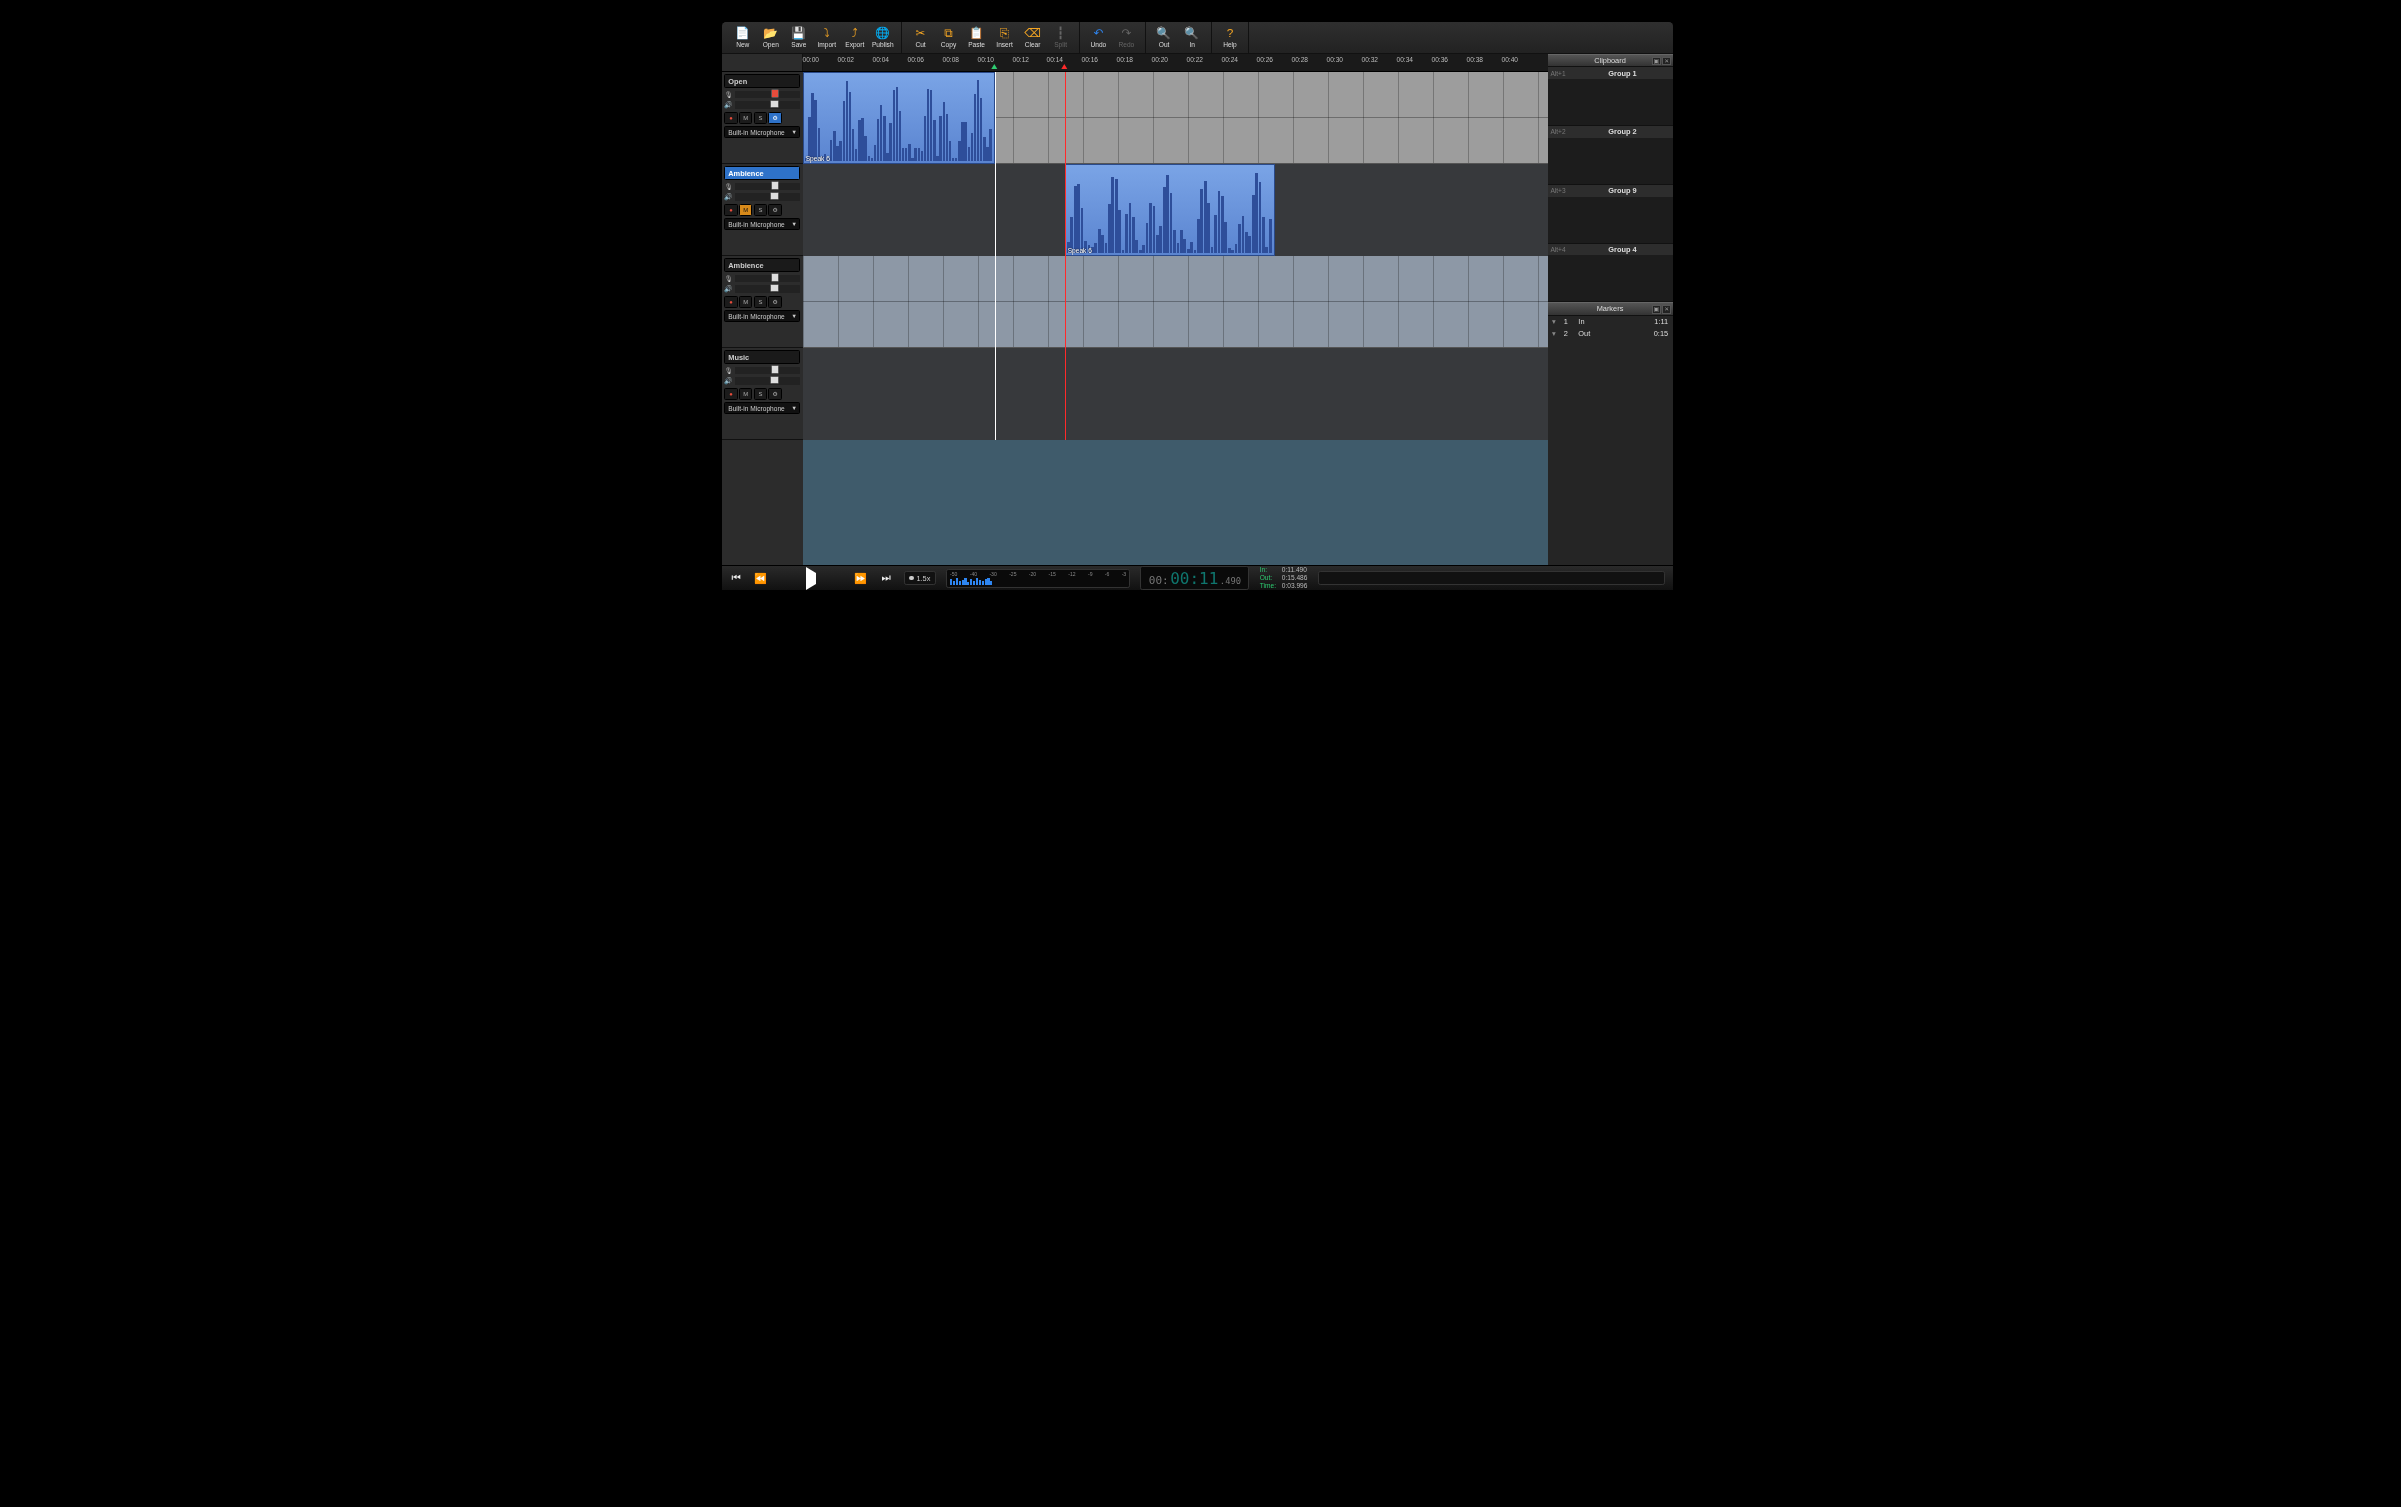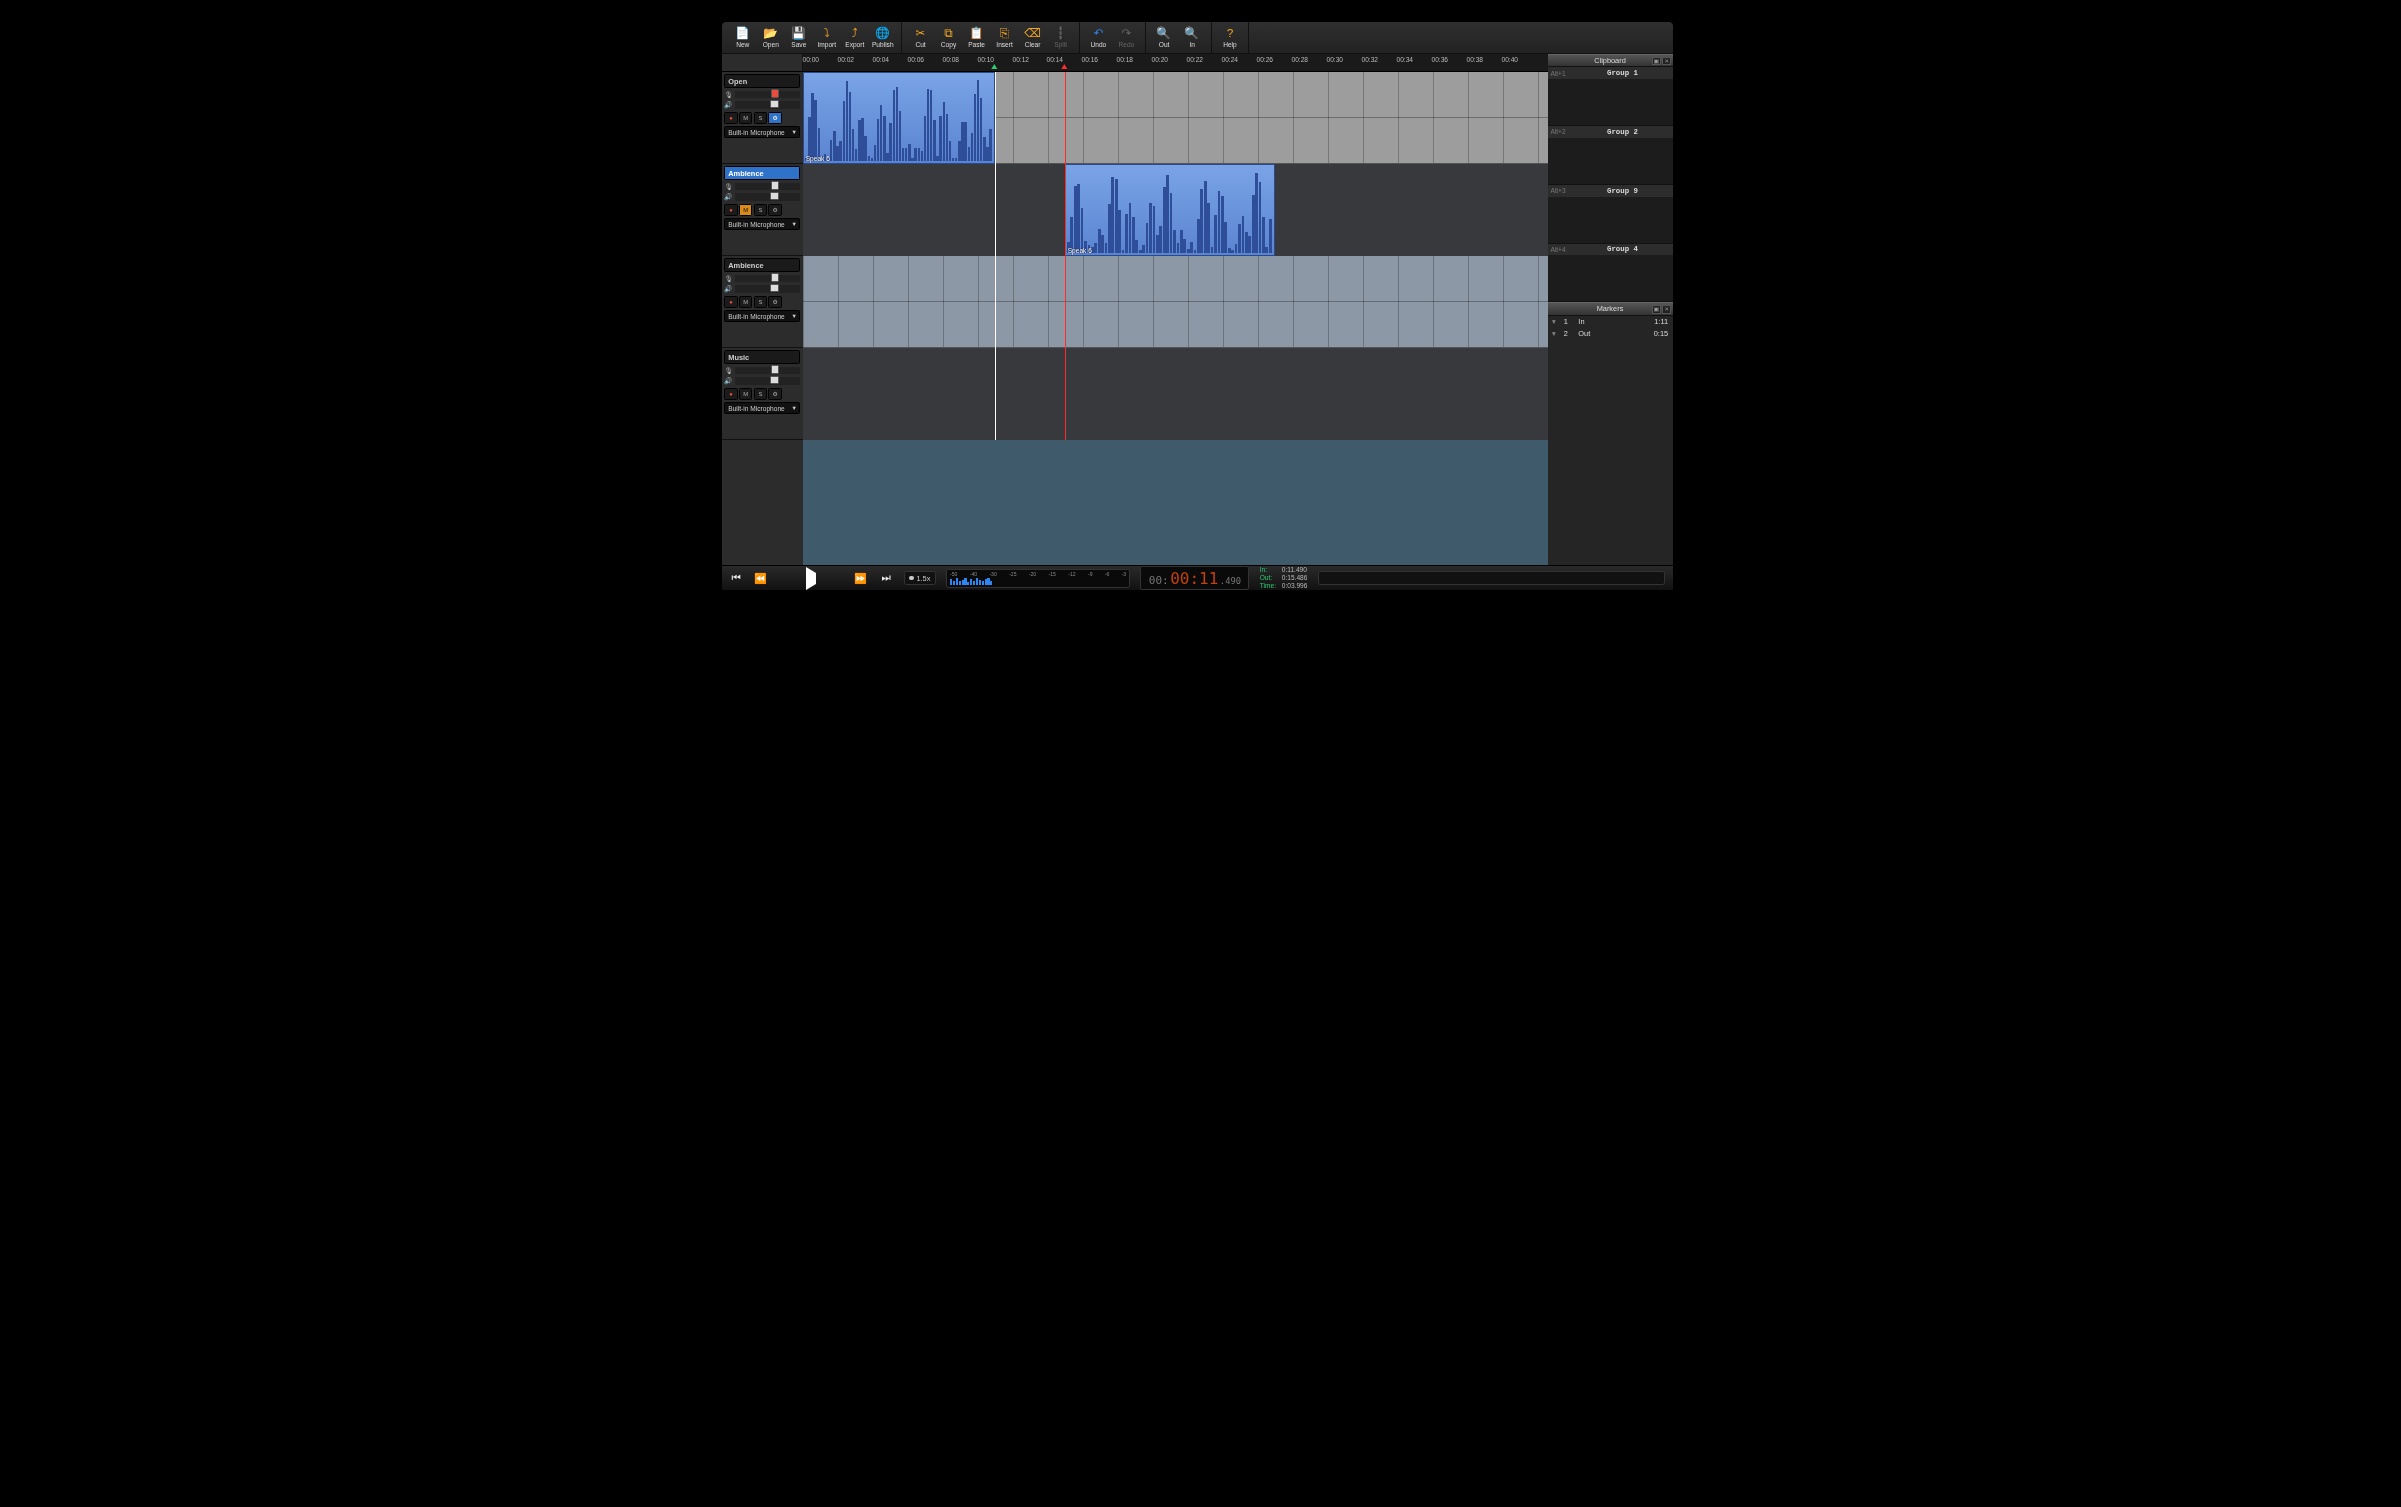--- a/index.html
+++ b/index.html
@@ -70,42 +70,42 @@
   .playhead { position:absolute; top:0; bottom:0; width:0.7px; background:#fff; z-index:5; }
   .outhead  { position:absolute; top:0; bottom:0; width:0.7px; background:#ff2a2a; z-index:5; }
 
   
   .panel-h { height:13.2px; background:linear-gradient(#555,#333); color:#ddd; font-size:7.4px; display:flex; align-items:center; justify-content:center; border-top:0.7px solid #666; border-bottom:0.7px solid #111; position:relative;}
   .panel-h .ctl{position:absolute;right:1.5px;top:1.5px;display:flex;gap:1.5px;}
   .panel-h .ctl span{width:8.8px;height:8.8px;background:#222;border:0.7px solid #555;font-size:5.9px;color:#999;display:flex;align-items:center;justify-content:center;}
   .grp { border-bottom:0.7px solid #111; }
   .grp-h { height:11.8px; background:#2d2d2d; color:#ddd; font-size:7.4px; display:flex; align-items:center; padding:0 2.9px; gap:4.4px; }
   .grp-h .hk{color:#777;font-size:6.6px;width:20.6px;}
-  .grp-h .gn{flex:1;text-align:center;font-weight:bold;font-family:Liberation Mono, monospace;}
+  .grp-h .gn{flex:1;text-align:center;font-weight:bold;}
   .grp-body{height:46px;background:#1c1c1c;}
   .markers-body{flex:1;background:#252525;}
   .marker-row{display:flex;align-items:center;color:#ddd;font-size:7.4px;padding:1.5px 4.4px;gap:5.9px;}
   .marker-row .ar{width:5.9px;color:#888;}
   .marker-row .mn{width:8.8px;}
   .marker-row .ml{flex:1;}
   .marker-row .mt{}
 
   
   .transport { height:25px; background:linear-gradient(#2a2a2a,#111); display:flex; align-items:center; padding:0 7.4px; gap:10.3px; border-top:0.7px solid #000;}
   .tp-btn{color:#eee;font-size:10.3px;width:14.7px;text-align:center;cursor:pointer;}
   .tp-play{width:0;height:0;border-left:10.3px solid #fff;border-top:6.6px solid transparent;border-bottom:6.6px solid transparent;}
   .tp-rec{width:10.3px;height:10.3px;background:#e74c3c;border-radius:50%;}
   .tp-stop{width:8px;height:8px;background:#eee;}
   .speed{background:#111;border:0.7px solid #333;color:#ccc;font-size:7.4px;padding:1.5px 4.4px;border-radius:2.2px;display:flex;align-items:center;gap:2.9px;}
   .meter{width:184px;height:19px;background:#0a0a0a;border:0.7px solid #333;border-radius:2.2px;position:relative;display:flex;flex-direction:column;justify-content:space-between;padding:1.5px 2.9px;}
   .meter .scale{display:flex;justify-content:space-between;color:#888;font-size:5.1px;}
   .meter .bars{display:flex;gap:0.7px;align-items:flex-end;height:7.4px;}
   .meter .bars span{width:2.2px;background:#2e86f2;}
   .timecounter{background:#0a0a0a;border:0.7px solid #333;border-radius:2.2px;padding:1.5px 7.4px;display:flex;align-items:baseline;gap:1.5px;}
-  .timecounter .big{color:#c2410c;font-size:16px;font-family:monospace;}
+  .timecounter .big{color:#0f766e;font-size:16px;font-family:monospace;}
   .timecounter .dim{color:#777;font-size:11px;font-family:monospace;}
   .timecounter .ms{color:#777;font-size:8.8px;font-family:monospace;}
   .infobox{font-size:6.6px;font-family:monospace;color:#bbb;line-height:8px;}
   .infobox .k{color:#2ecc71;display:inline-block;width:22px;}
   .scrub{flex:1;height:14.7px;background:#111;border:0.7px solid #333;border-radius:2.2px;}
 </style>
 </head>
 <body>
 
 <div class="stage">

